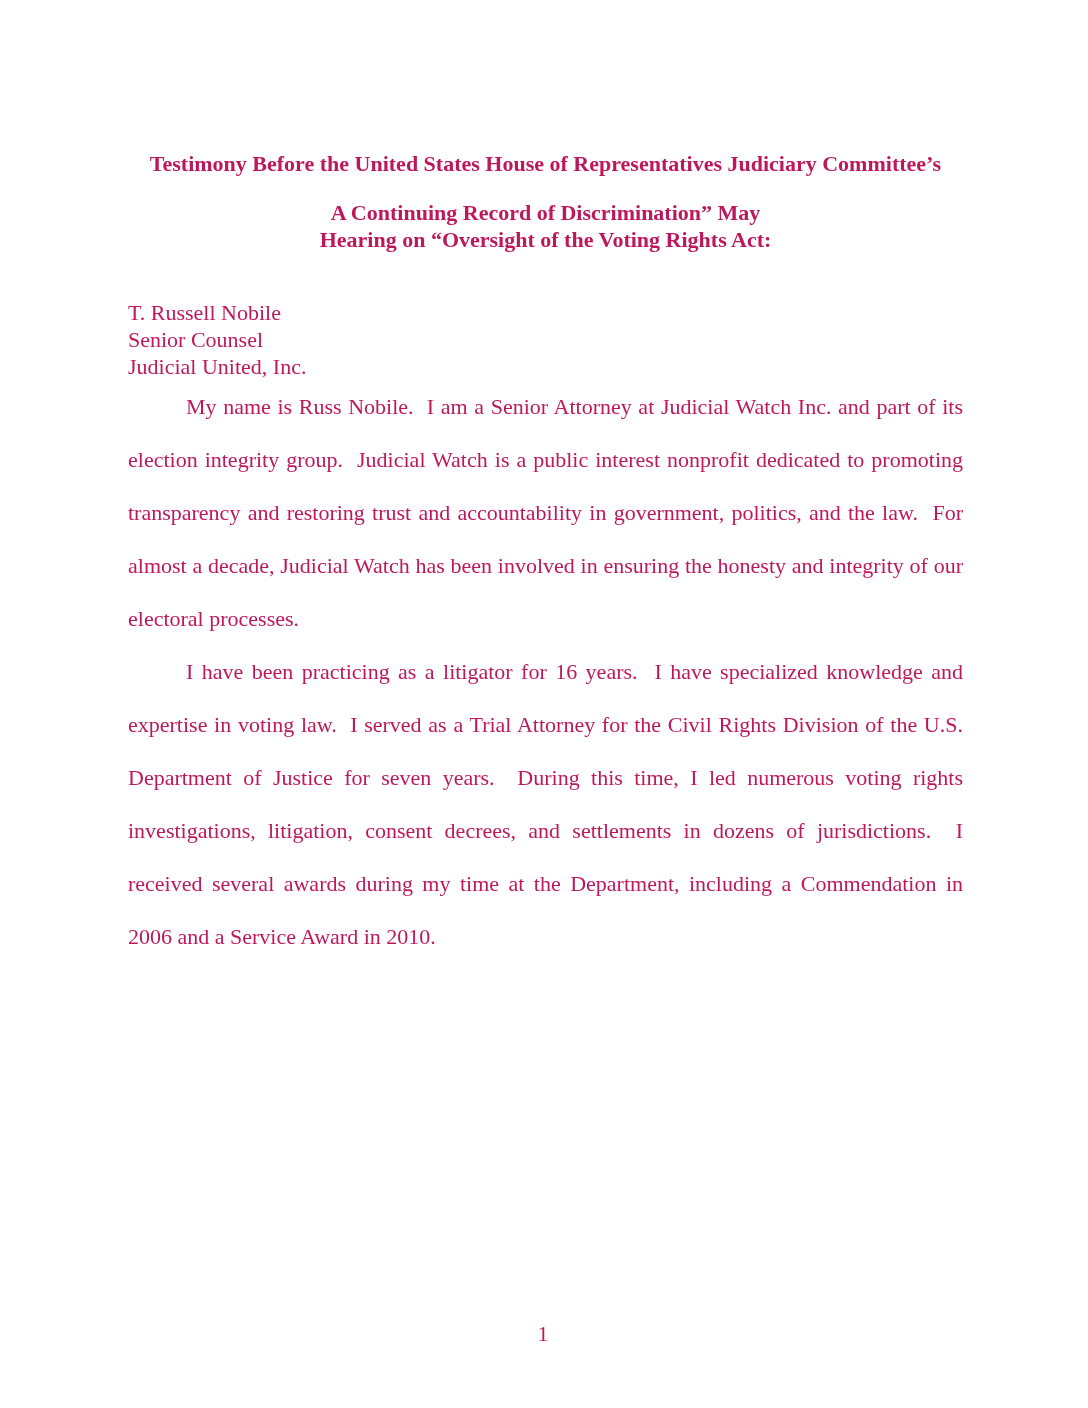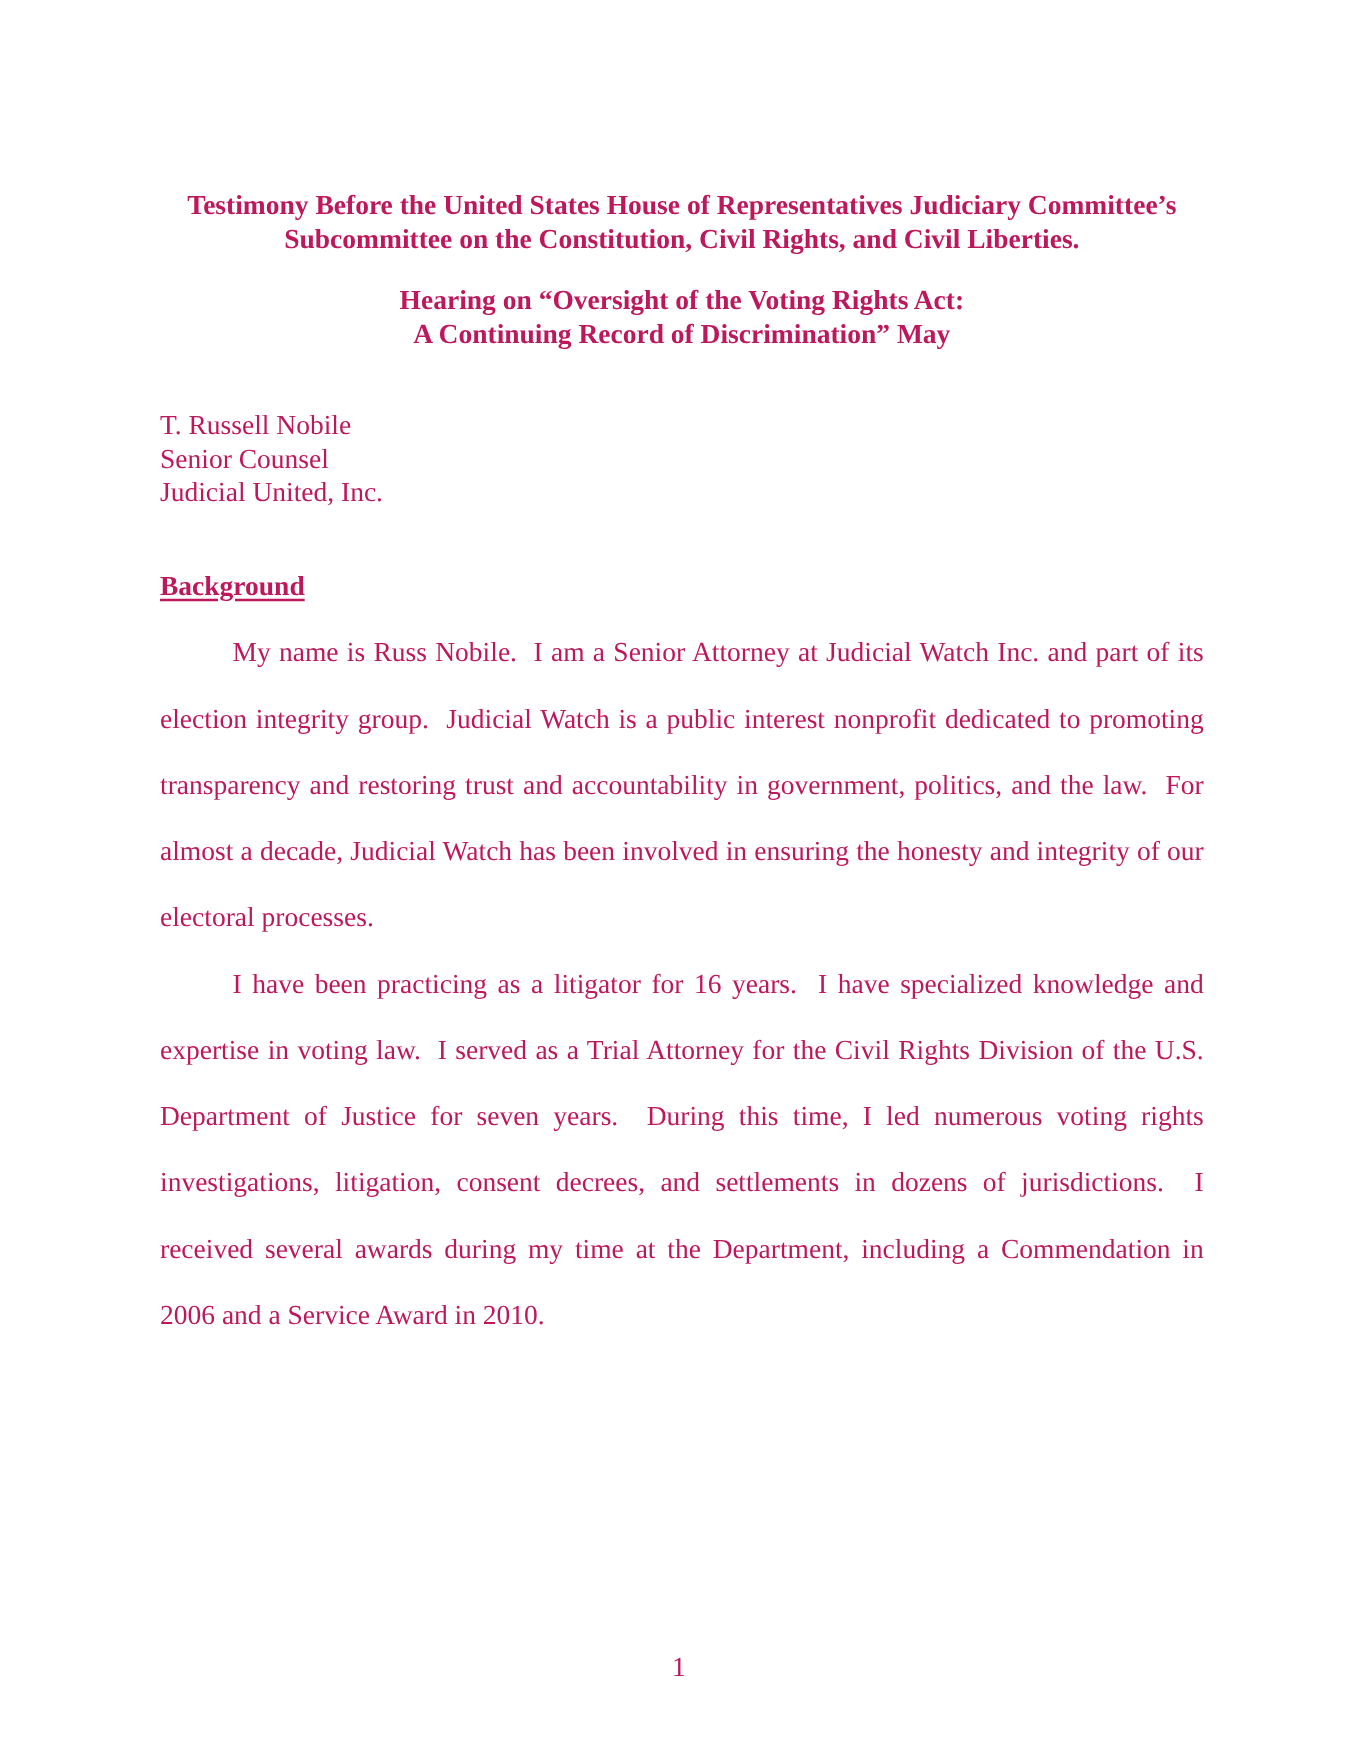--- a/index.html
+++ b/index.html
@@ -61,35 +61,33 @@
   }
 </style>
 </head>
 <body>
 
 <div class="page">
   <div class="content">
 
     <div class="title-block">
       <div class="title-line">Testimony Before the United States House of Representatives Judiciary Committee’s</div>
-      <div class="title-line">Subcommittee on the Constitution, Civil Rights, and Civil Liberties.</div>
     </div>
 
     <div class="hearing-block">
+      <div class="title-line">A Continuing Record of Discrimination” May</div>
       <div class="title-line">Hearing on “Oversight of the Voting Rights Act:</div>
-      <div class="title-line">A Continuing Record of Discrimination” May</div>
     </div>
 
     <div class="author-block">
       <div>T. Russell Nobile</div>
       <div>Senior Counsel</div>
       <div>Judicial United, Inc.</div>
     </div>
 
-    <h2 class="section-heading">Background</h2>
 
     <p class="body-para">My name is Russ Nobile.  I am a Senior Attorney at Judicial Watch Inc. and part of its election integrity group.  Judicial Watch is a public interest nonprofit dedicated to promoting transparency and restoring trust and accountability in government, politics, and the law.  For almost a decade, Judicial Watch has been involved in ensuring the honesty and integrity of our electoral processes.</p>
     <p class="body-para">I have been practicing as a litigator for 16 years.  I have specialized knowledge and expertise in voting law.  I served as a Trial Attorney for the Civil Rights Division of the U.S. Department of Justice for seven years.  During this time, I led numerous voting rights investigations, litigation, consent decrees, and settlements in dozens of jurisdictions.  I received several awards during my time at the Department, including a Commendation in 2006 and a Service Award in 2010.</p>
 
   </div>
 
   <div class="page-number">1</div>
 </div>
 
 </body></html>

